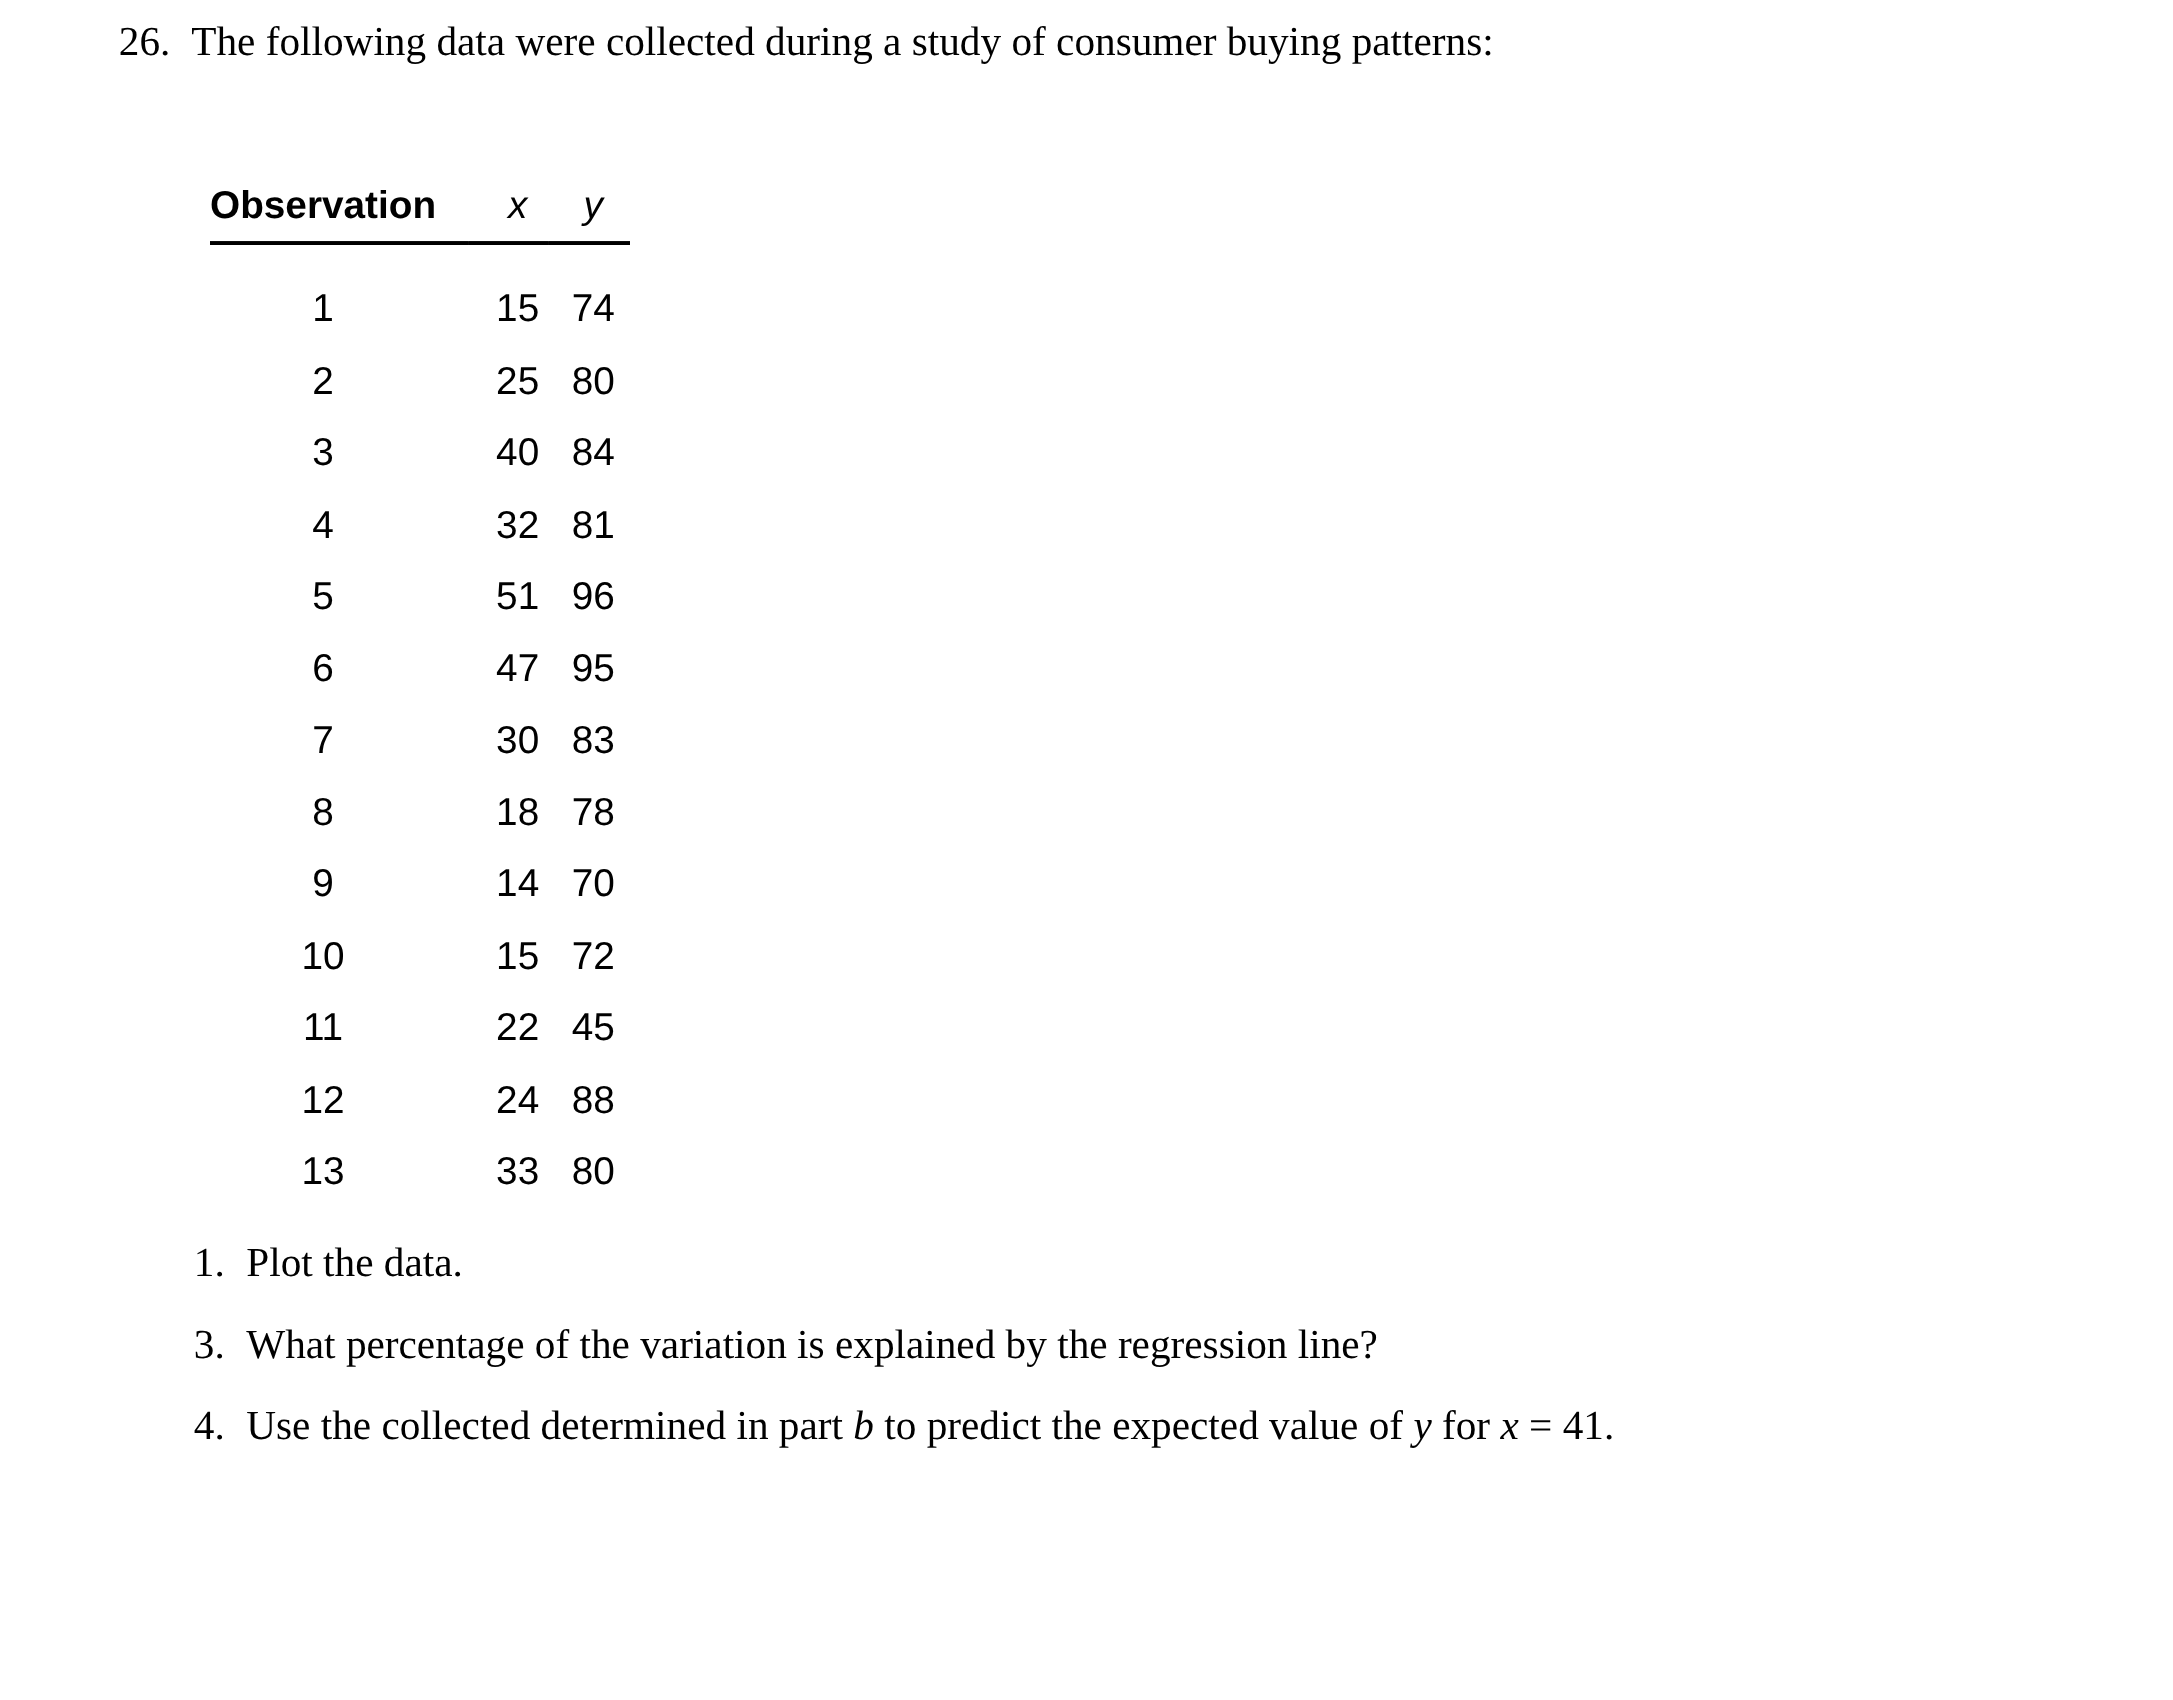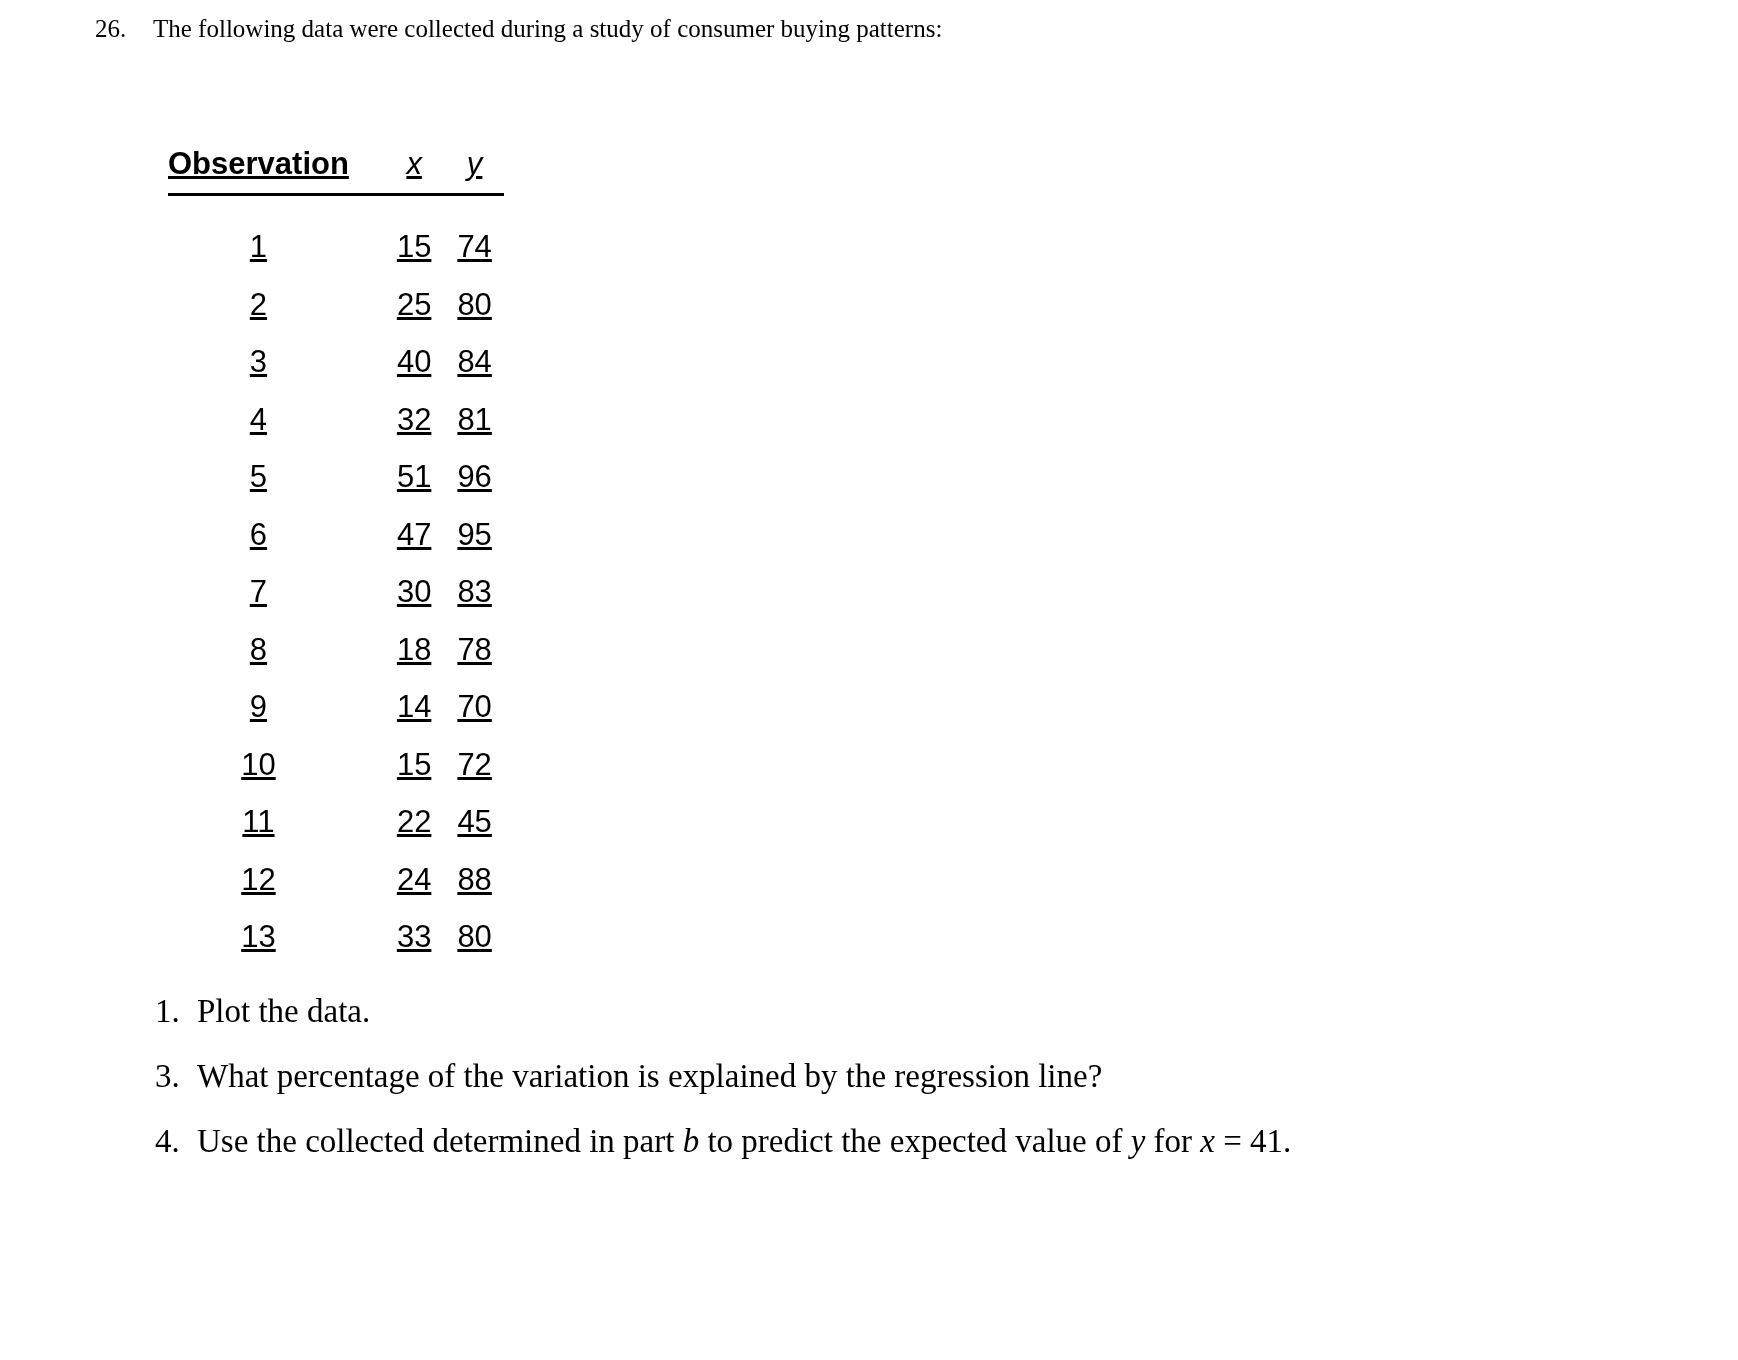--- a/index.html
+++ b/index.html
@@ -22,21 +22,21 @@
     height: 1360px;
     box-sizing: border-box;
     padding: 0;
   }
 
   
   .question-stem {
     position: absolute;
     top: 12px;
     left: 95px;
-    font-size: 25px;
+    font-size: 33px;
     line-height: 1.35;
     white-space: nowrap;
   }
   .question-stem .qnum {
     display: inline-block;
     width: 58px;
   }
 
   
   .data-table-wrap {
@@ -46,21 +46,20 @@
     font-family: "Liberation Sans", sans-serif;
   }
   table.data-table {
     border-collapse: collapse;
   }
   table.data-table th,
   table.data-table td {
     font-size: 31px;
     padding: 0;
     line-height: 1.0;
-    text-decoration: underline;
   }
   table.data-table thead th {
     font-weight: bold;
     padding-bottom: 14px;
     border-bottom: 3px solid #000;
     text-align: center;
   }
   table.data-table thead th.col-x,
   table.data-table thead th.col-y {
     font-weight: normal;

